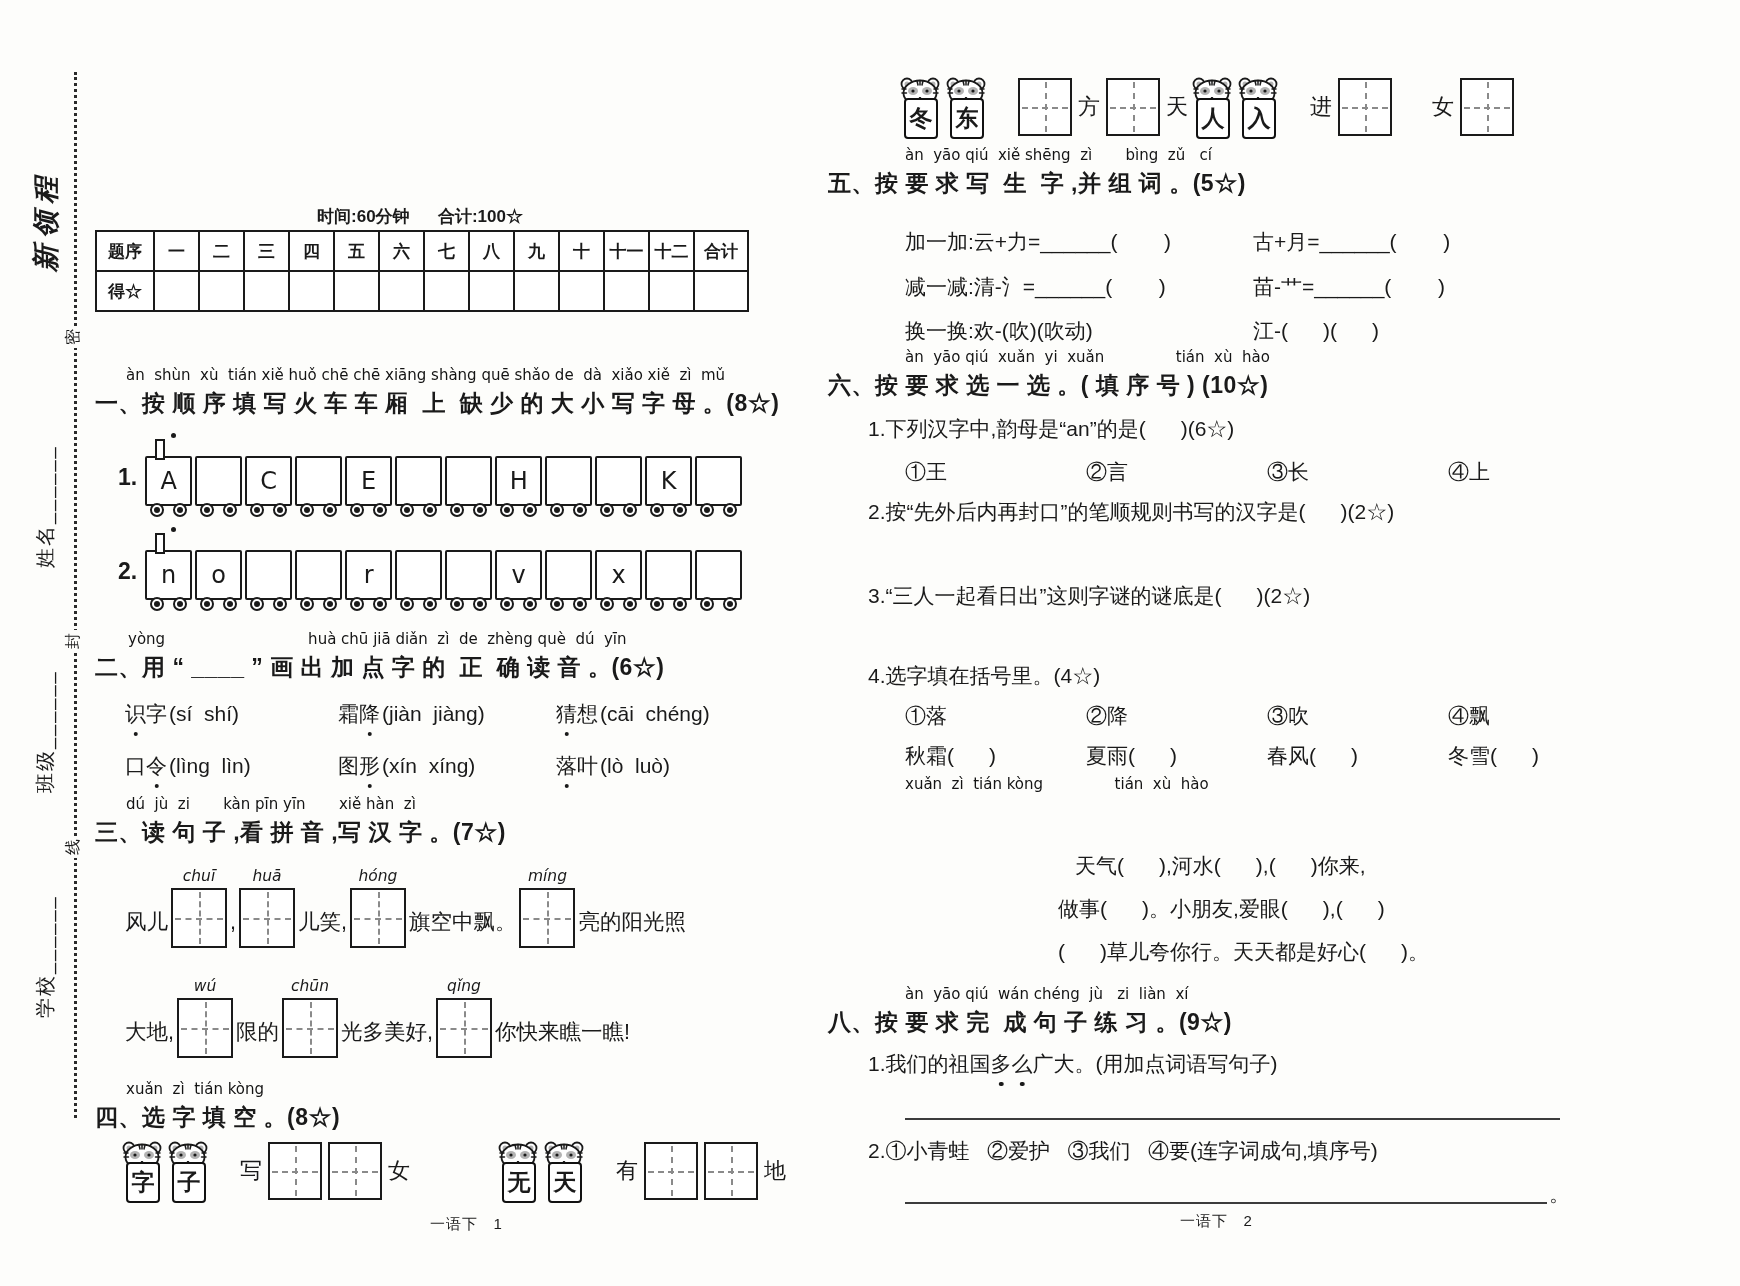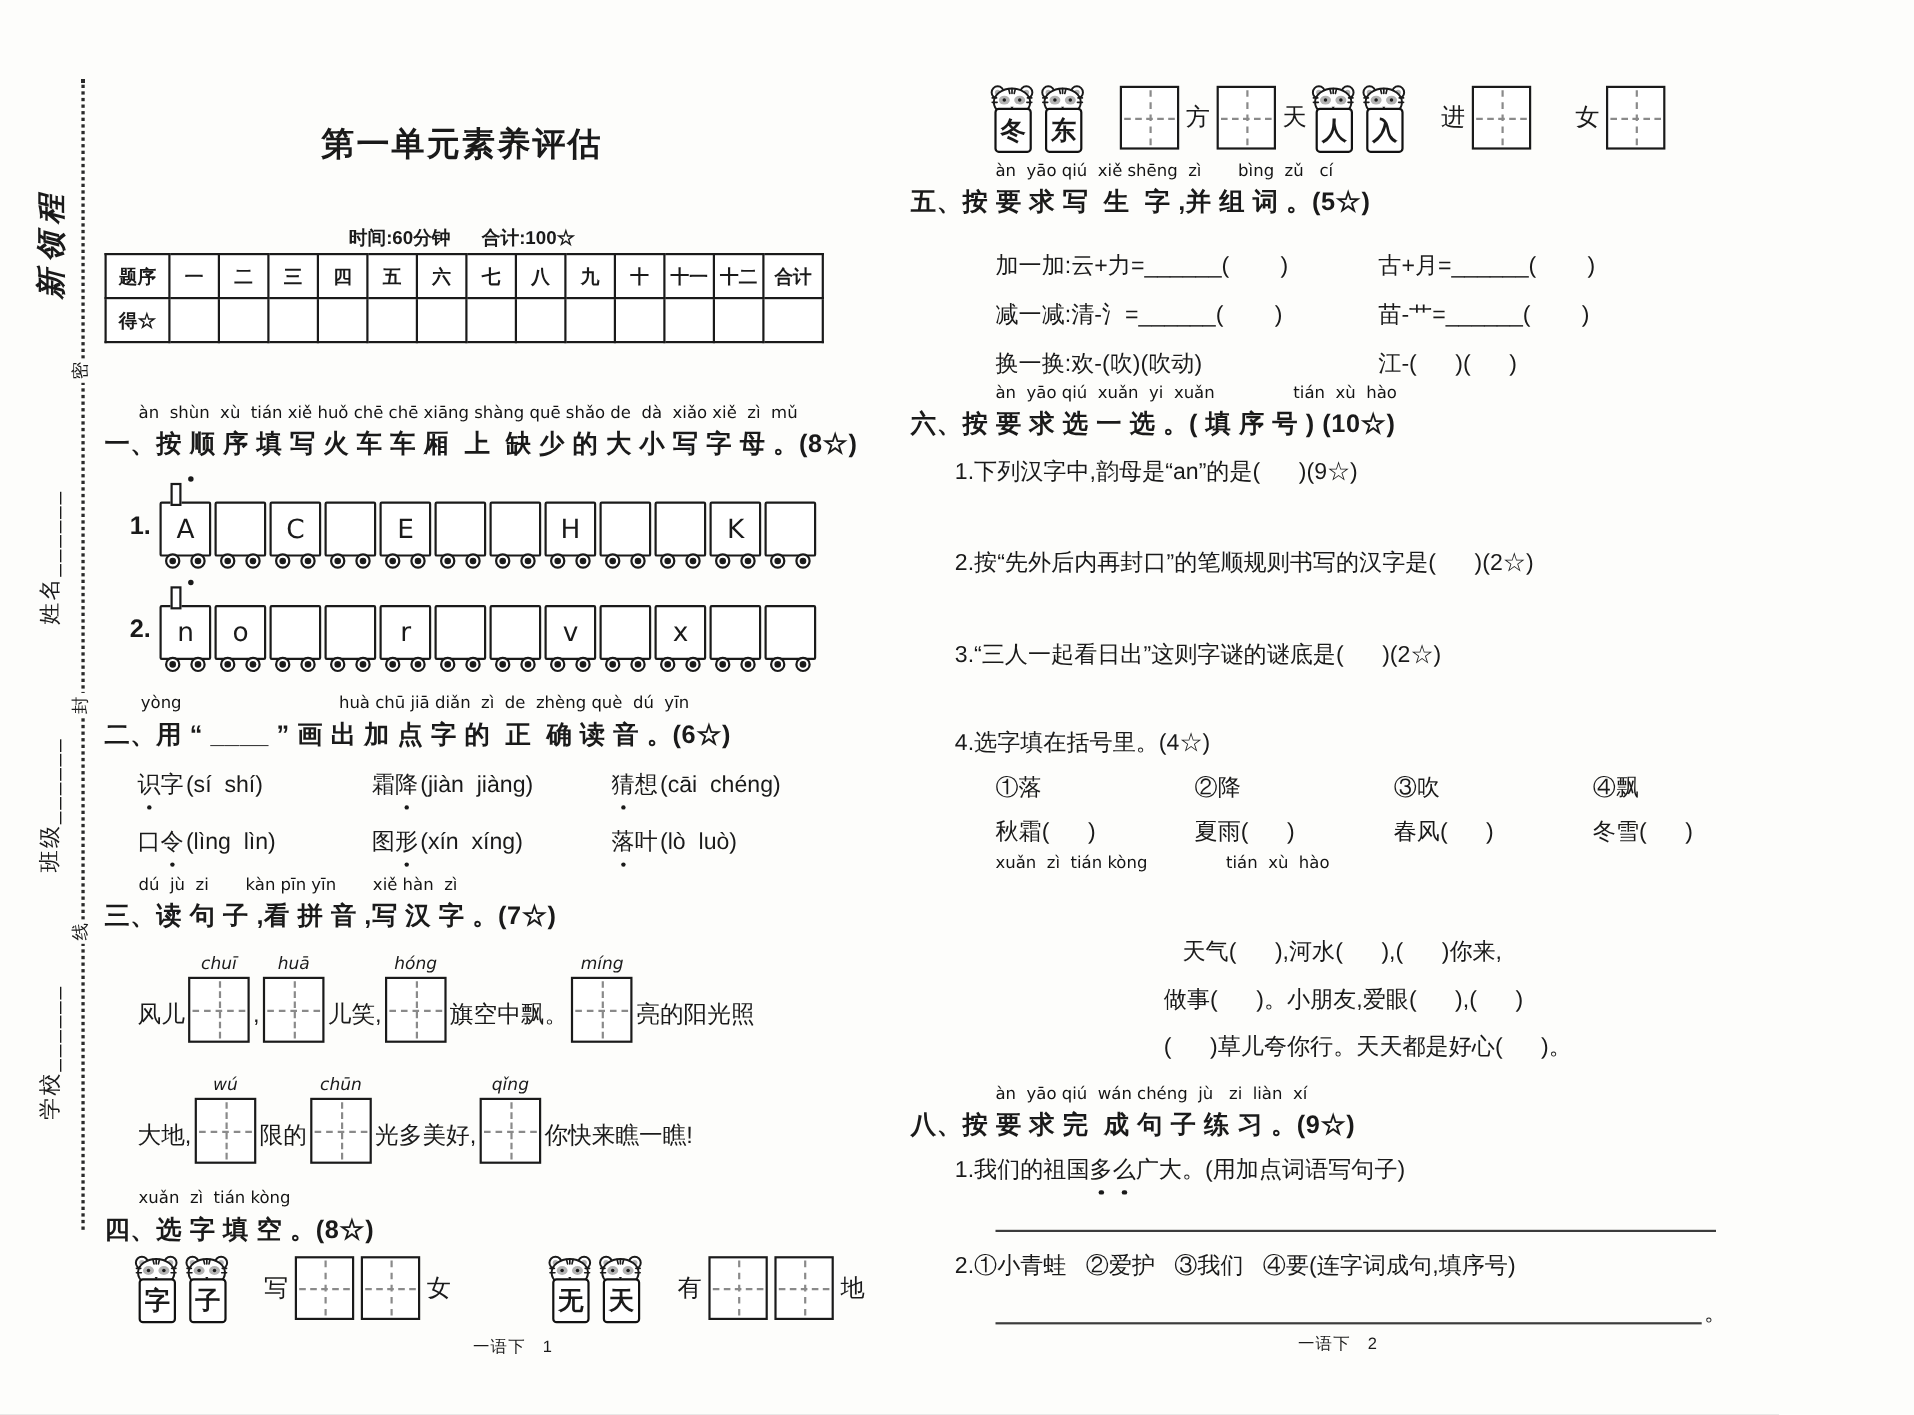--- a/index.html
+++ b/index.html
@@ -75,21 +75,20 @@
 
   <div class="seal-line"></div>
   <div class="vt brand" style="left:28px;top:272px">新领程</div>
   <div class="vt sealch" style="left:62px;top:348px">密</div>
   <div class="vt sealch" style="left:62px;top:652px">封</div>
   <div class="vt sealch" style="left:62px;top:858px">线</div>
   <div class="vt field" style="left:32px;top:568px">姓名______</div>
   <div class="vt field" style="left:32px;top:793px">班级______</div>
   <div class="vt field" style="left:32px;top:1018px">学校______</div>
 
-  <div class="zh" style="left:260px;top:112px;width:320px;text-align:center;font-size:30px;font-weight:700;letter-spacing:2px">第一单元素养评估</div>
   <div class="zh" style="left:280px;top:206px;width:280px;text-align:center;font-size:17px;font-weight:700">时间:60分钟      合计:100☆</div>
 
   <table id="score-table">
     <colgroup>
         <col style="width:58px">
         <col span="12" style="width:45px">
         <col style="width:54px">
       </colgroup>
     <tbody>
         <tr>
@@ -504,21 +503,27 @@
   <div class="hd" style="left:828px;top:168px">五、按 要 求 写  生  字 ,并 组 词 。(5☆)</div>
   <div class="zh" style="left:905px;top:228px">加一加:云+力=______(        )</div>
   <div class="zh" style="left:1253px;top:228px">古+月=______(        )</div>
   <div class="zh" style="left:905px;top:273px">减一减:清-氵=______(        )</div>
   <div class="zh" style="left:1253px;top:273px">苗-艹=______(        )</div>
   <div class="zh" style="left:905px;top:317px">换一换:欢-(吹)(吹动)</div>
   <div class="zh" style="left:1253px;top:317px">江-(      )(      )</div>
 
   <div class="py" style="left:905px;top:348px">àn  yāo qiú  xuǎn  yi  xuǎn               tián  xù  hào</div>
   <div class="hd" style="left:828px;top:370px">六、按 要 求 选 一 选 。( 填 序 号 ) (10☆)</div>
-  <div class="zh" style="left:868px;top:415px">1.下列汉字中,韵母是“an”的是(      )(9☆)</div>
+  <div class="zh" style="left:868px;top:415px">1.下列汉字中,韵母是“an”的是(      )(6☆)</div>
+  <div class="optrow" style="left:905px;top:458px">
+    <span>①王</span>
+    <span>②言</span>
+    <span>③长</span>
+    <span>④上</span>
+  </div>
   <div class="zh" style="left:868px;top:498px">2.按“先外后内再封口”的笔顺规则书写的汉字是(      )(2☆)</div>
   <div class="zh" style="left:868px;top:582px">3.“三人一起看日出”这则字谜的谜底是(      )(2☆)</div>
   <div class="zh" style="left:868px;top:662px">4.选字填在括号里。(4☆)</div>
   <div class="optrow" style="left:905px;top:742px">
     <span>秋霜(      )</span>
     <span>夏雨(      )</span>
     <span>春风(      )</span>
     <span>冬雪(      )</span>
   </div>
   <div class="optrow" style="left:905px;top:702px">

